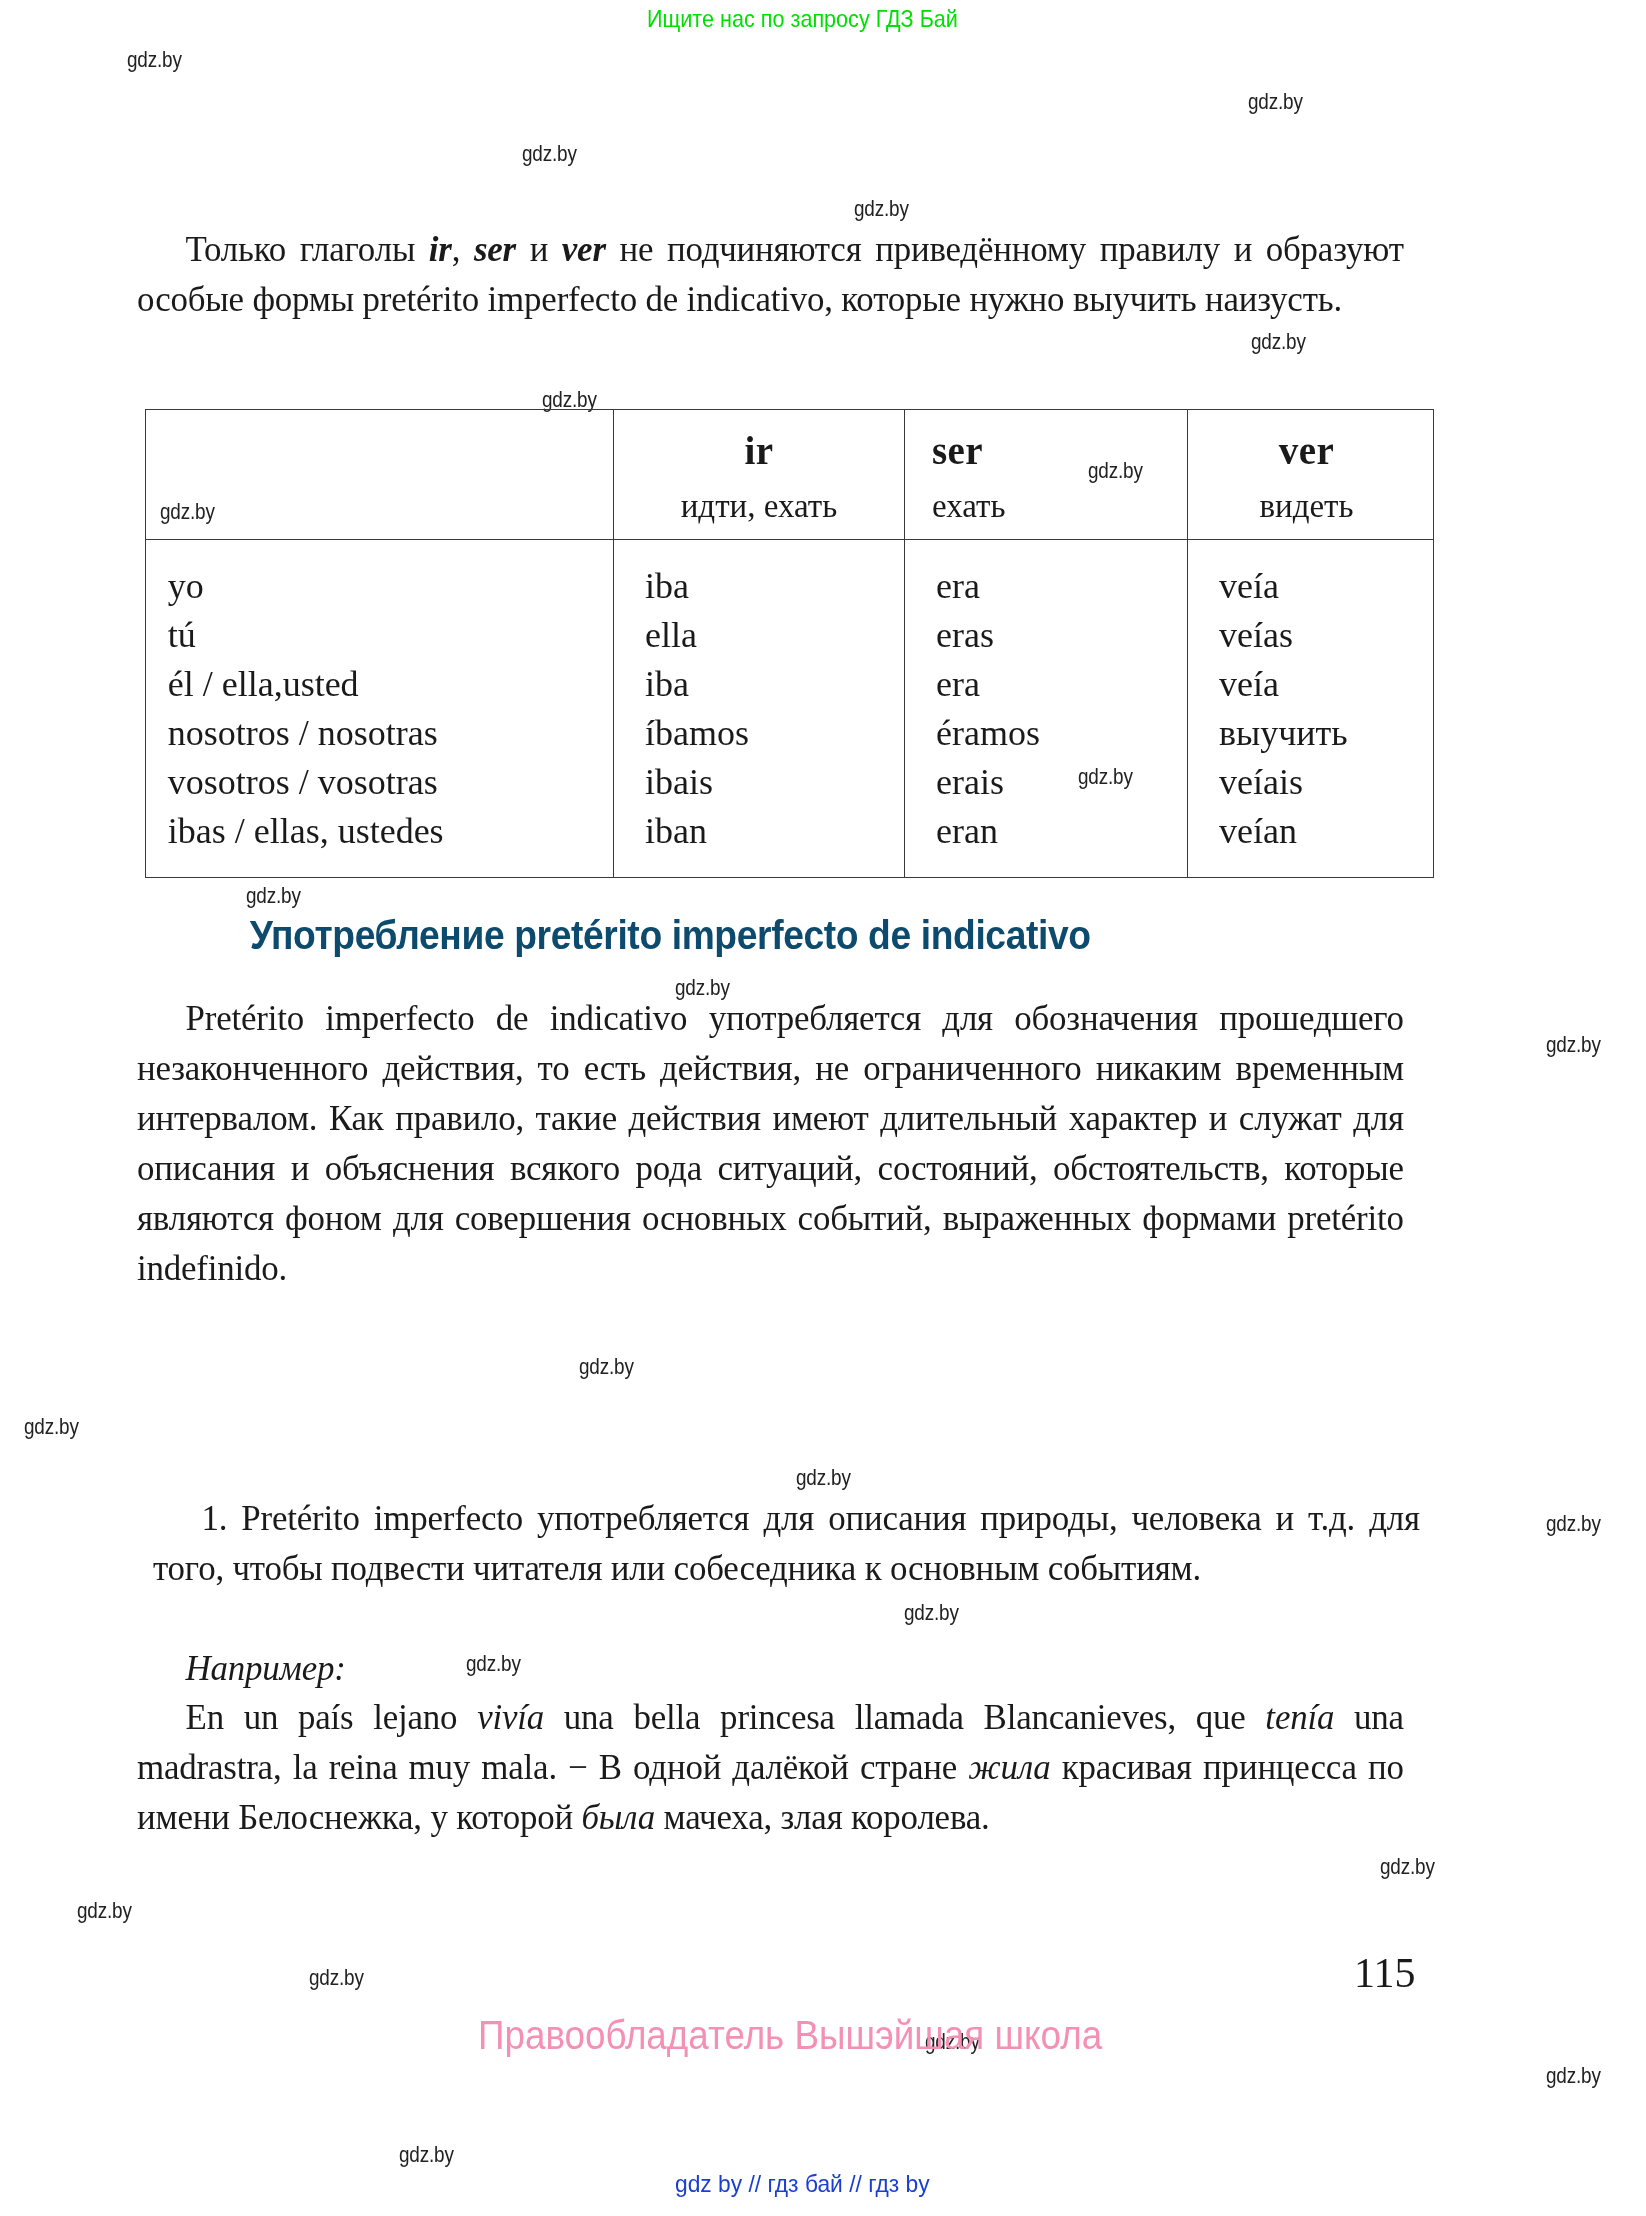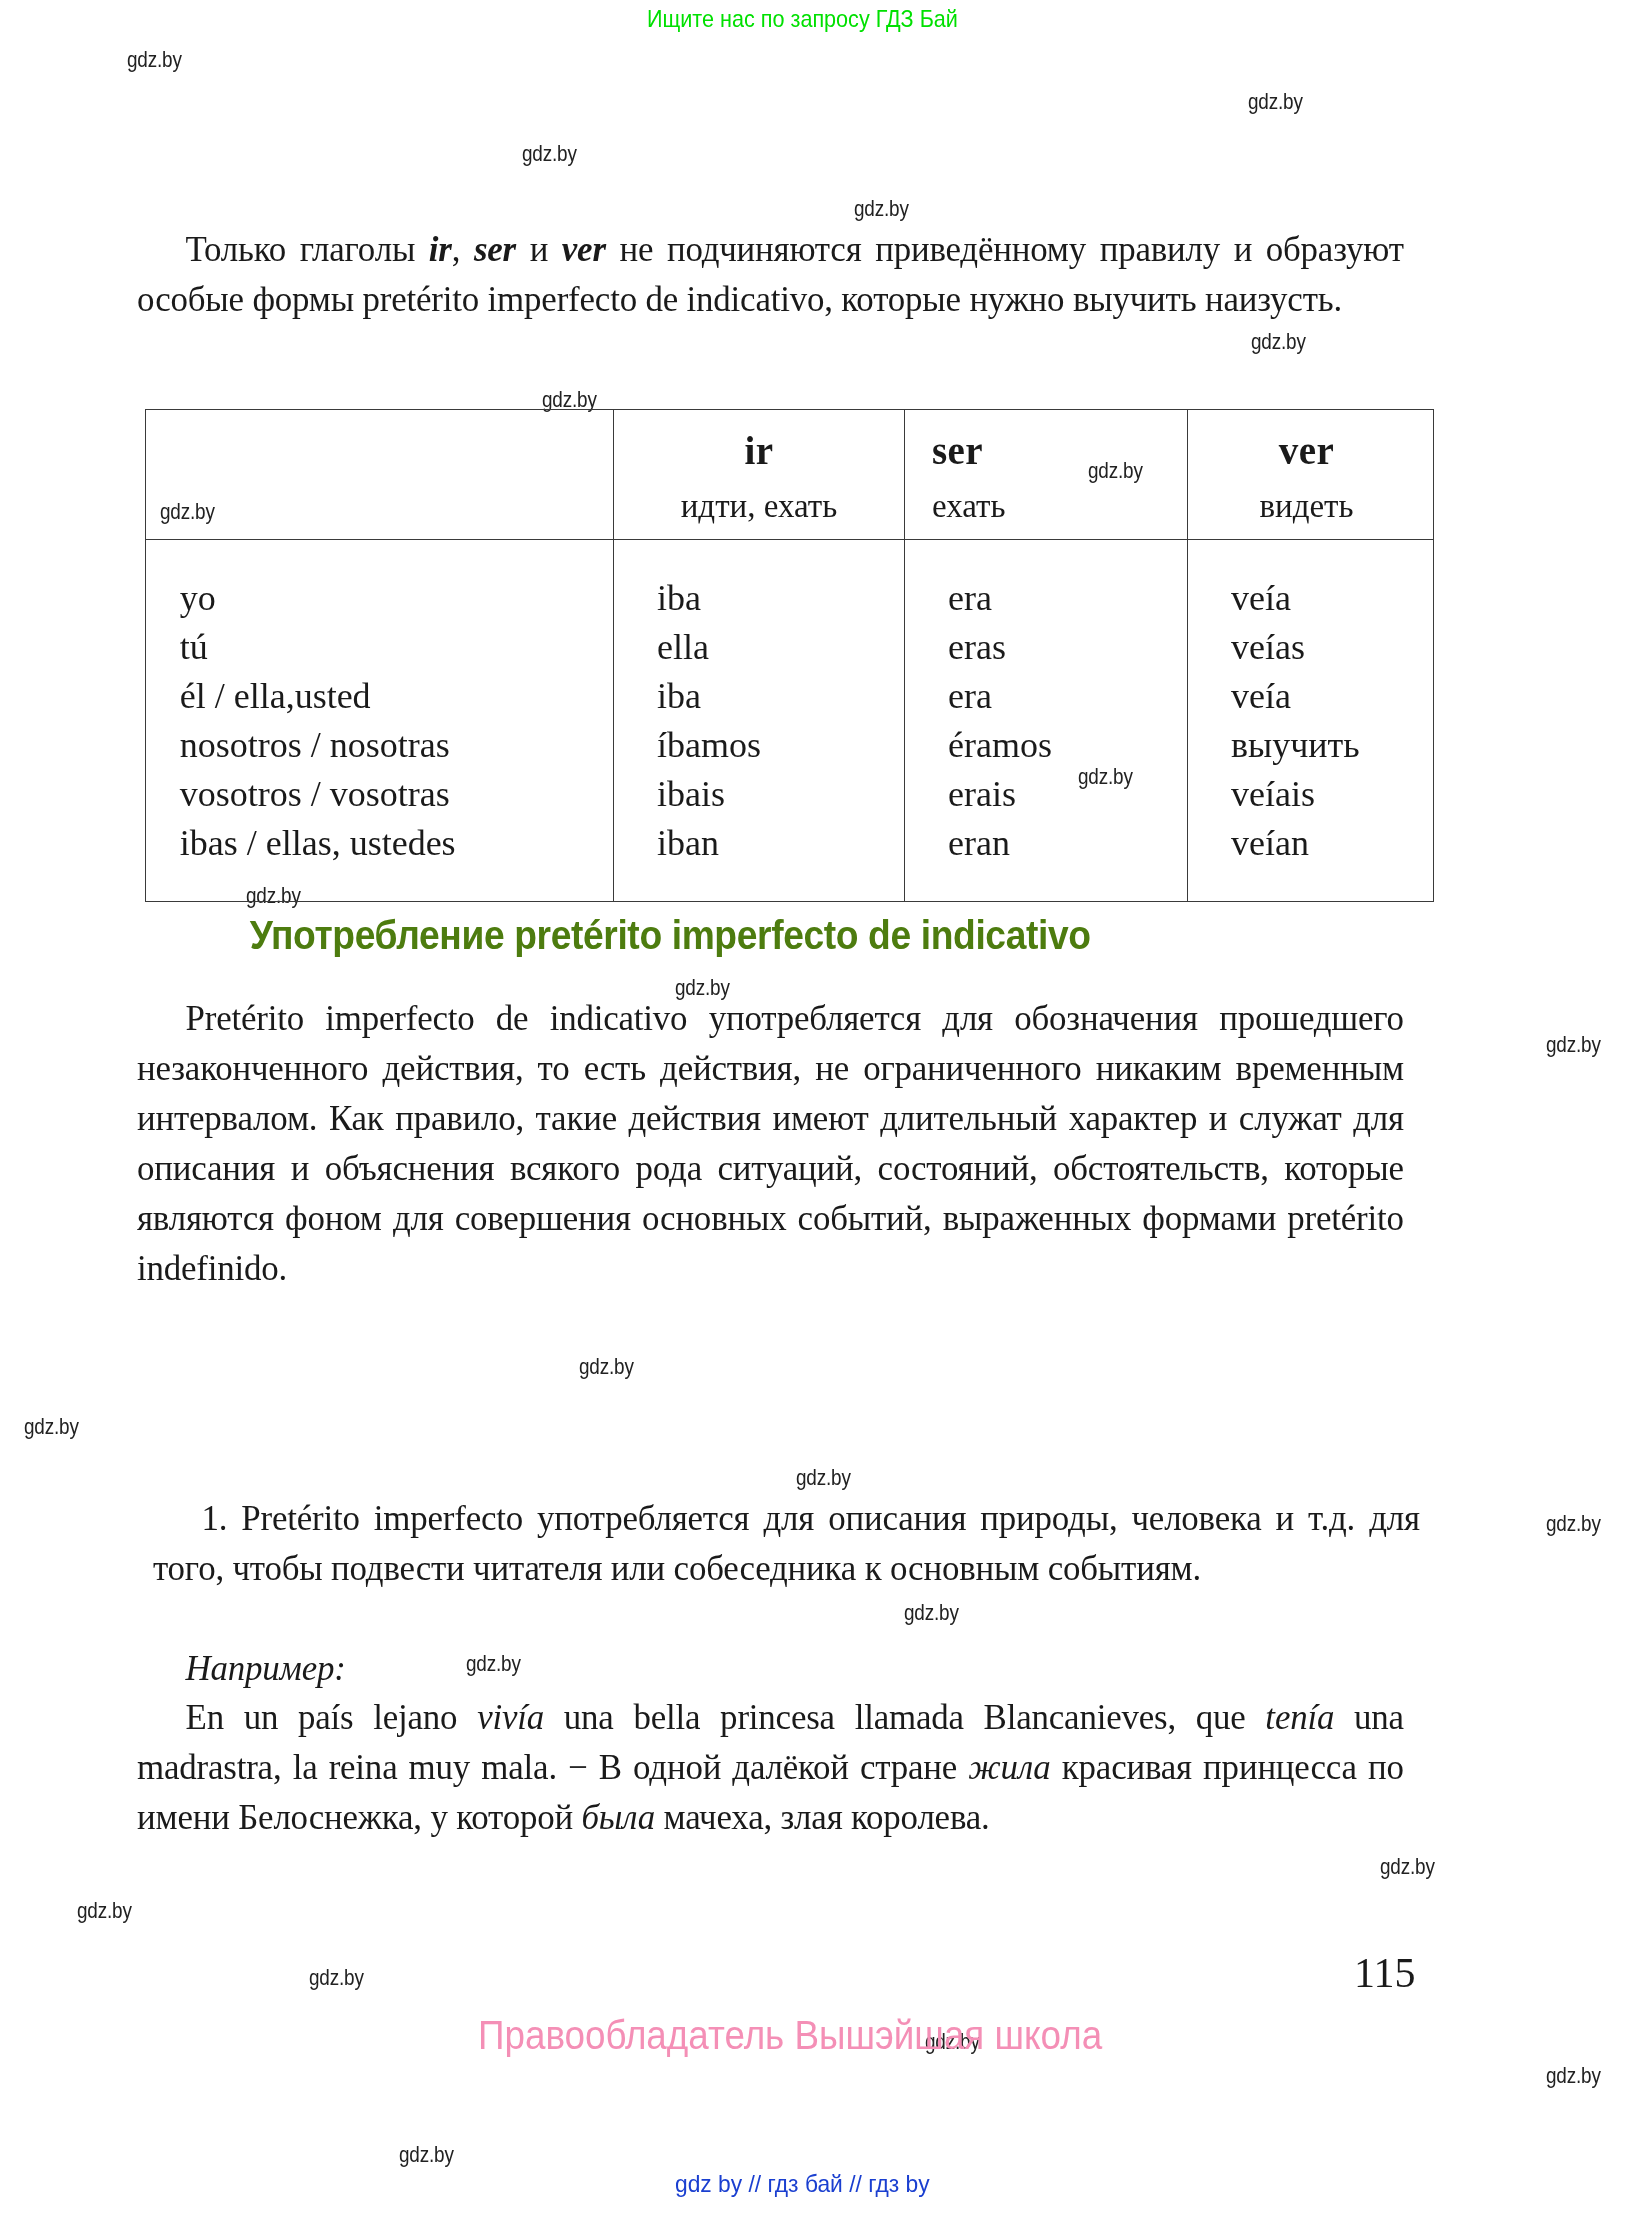--- a/index.html
+++ b/index.html
@@ -125,21 +125,21 @@
   .hdr-ser .hdr-inf { text-align: left; padding-left: 27px; }
   .hdr-ser .hdr-ru  { text-align: left; padding-left: 27px; }
   .hdr-ver .hdr-inf { padding-right: 8px; }
   .hdr-ver .hdr-ru  { padding-right: 8px; }
 
   .body-cell {
     padding: 17.7px 0 17.7px 0;
   }
   .body-cell ul {
     list-style: none;
-    margin: 16px;
+    margin: 4px;
     padding: 0;
   }
   .body-cell li {
     font-size: 36px;
     line-height: 49px;
     white-space: nowrap;
     padding-left: 17.7px;
   }
   .col-ir .body-cell li,
   .col-ser .body-cell li,
@@ -148,21 +148,21 @@
   
   .section-heading {
     position: absolute;
     left: 0;
     top: 913px;
     width: 1340px;
     text-align: center;
     font-family: "Liberation Sans", sans-serif;
     font-weight: bold;
     font-size: 40px;
-    color: #4d7c0f;
+    color: #0c4a6e;
     letter-spacing: -0.4px;
   }
   .section-heading span { display:inline-block; transform: scaleX(0.93); }
 
   
   .page-num {
     position: absolute;
     left: 1354px;
     top: 1949px;
     font-family: "Liberation Serif", serif;

